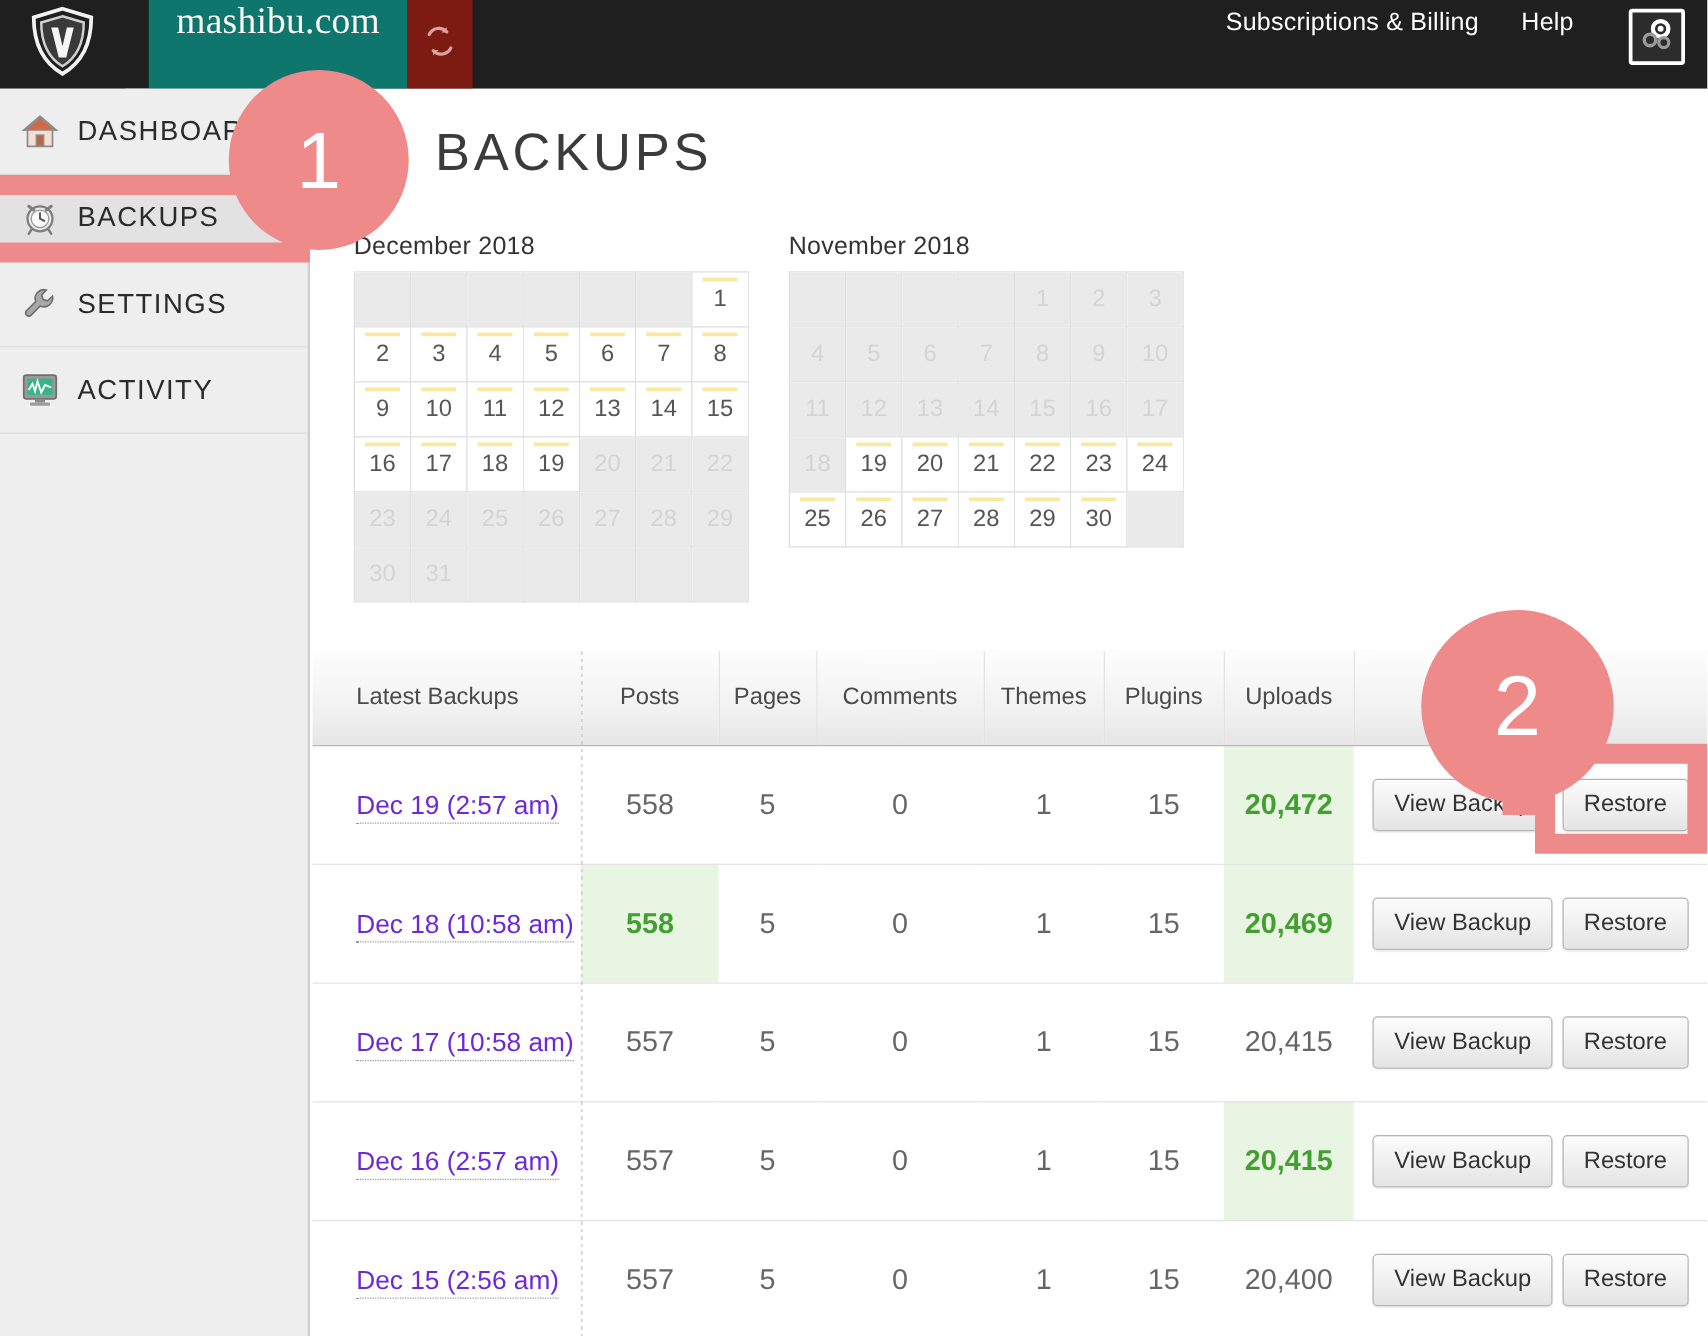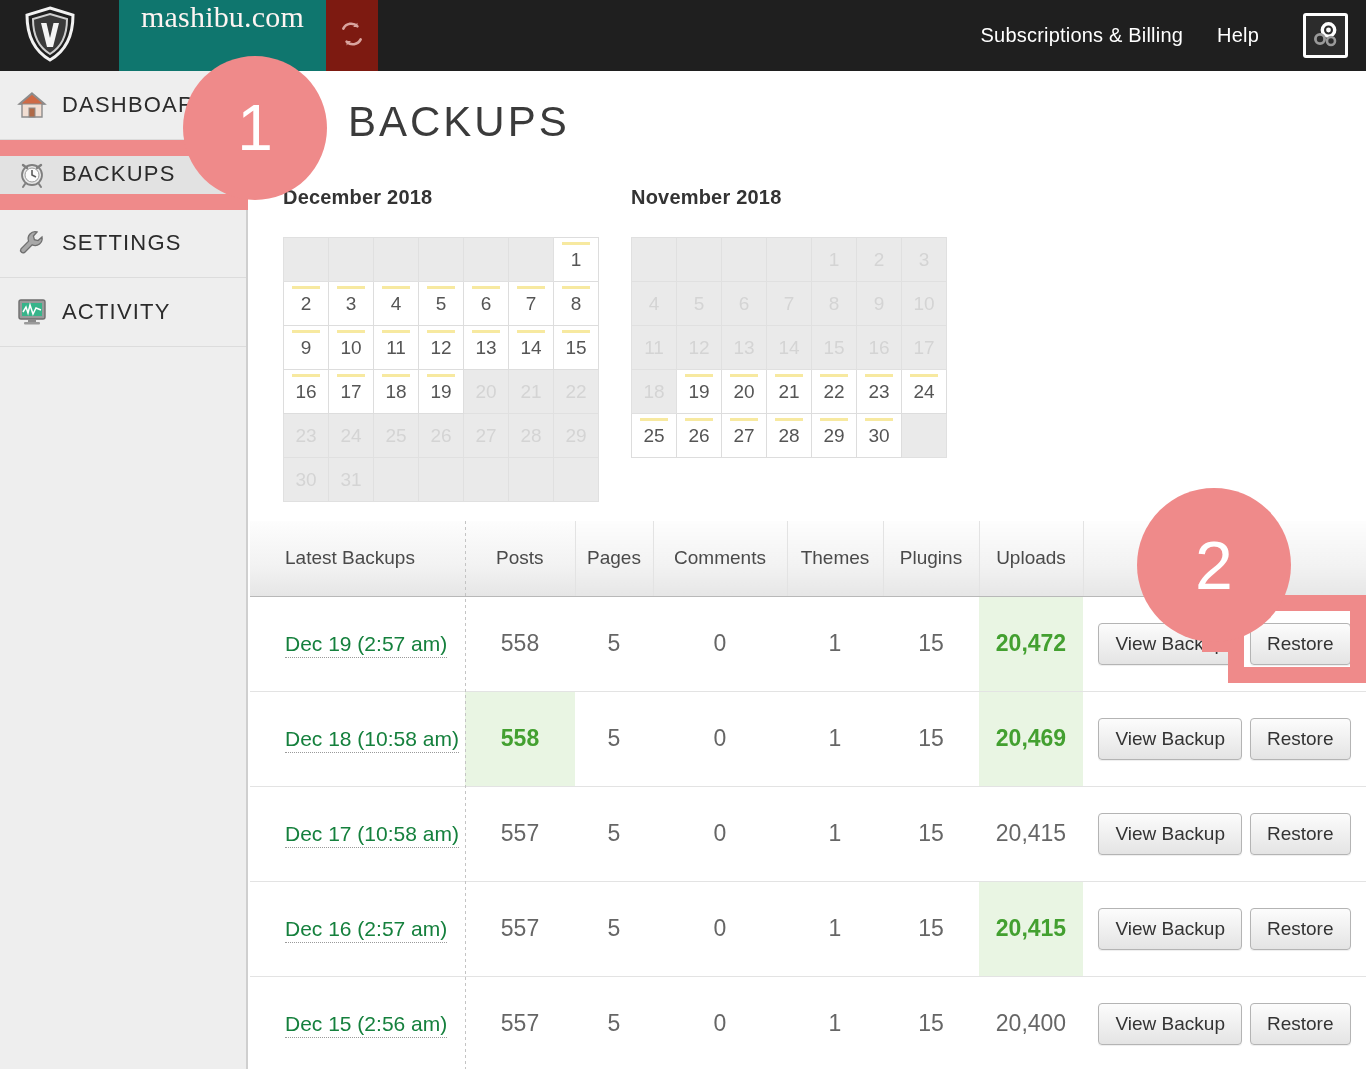--- a/index.html
+++ b/index.html
@@ -30,21 +30,21 @@
   .site-name {
     font-family: "Liberation Serif", serif;
     font-size: 30px; color: #fdf4f2; letter-spacing: 0.2px; font-weight: 400;
   }
   .refresh-block {
     width: 52px; height: 71px; background: #7d1a11;
     display: flex; align-items: center; justify-content: center;
   }
   .topbar-spacer { flex: 1 1 auto; height: 71px; }
   .topnav {
-    display: flex; align-items: center; gap: 34px; padding-right: 18px; height: 58px;
+    display: flex; gap: 34px; padding-right: 18px; height: 58px;
   }
   .topnav a {
     color: #ffffff; text-decoration: none; font-size: 20px; letter-spacing: .2px;
   }
   .gear-box {
     width: 45px; height: 45px; border: 3px solid #ffffff; border-radius: 3px;
     background: #2c2c2c; display: flex; align-items: center; justify-content: center;
     margin-left: 10px;
   }
 
@@ -76,21 +76,21 @@
     background: #ffffff;
   }
   .page-title {
     position: absolute; left: 98px; top: 27px;
     font-size: 42px; letter-spacing: 3px; color: #3b3b3b; font-weight: 300;
   }
 
   
   .cal { position: absolute; }
   .cal-title {
-    font-size: 20px; color: #333; font-weight: 700; margin-bottom: 28px;
+    font-size: 20px; color: #333; font-weight: 400; margin-bottom: 8px;
     letter-spacing: .2px;
   }
   table.cal-grid { border-collapse: collapse; }
   table.cal-grid td {
     width: 45px; height: 44px;
     border: 1px solid #dddddd;
     text-align: center; vertical-align: middle;
     font-size: 19px; color: #555555;
     background: #ffffff; position: relative;
     padding: 0;
@@ -115,21 +115,21 @@
   table.bk th.c-date { text-align: left; padding-left: 35px; border-right: none; }
   table.bk th.c-act { border-right: none; }
   table.bk td {
     height: 95px; border-bottom: 1px solid #e3e3e3;
     font-size: 23px; color: #666666; text-align: center; padding: 0;
     background: #ffffff;
   }
   table.bk td.c-date { text-align: left; padding-left: 35px; }
   table.bk td.hl { background: #e9f5e3; color: #43a030; font-weight: bold; }
   .bk-date-link {
-    font-size: 21px; color: #15803d; text-decoration: none;
+    font-size: 21px; color: #6d28d9; text-decoration: none;
     border-bottom: 1px dotted #9a9a9a; padding-bottom: 2px;
   }
   .dotline {
     position: absolute; left: 215px; top: 0; width: 1px; height: 619px;
     background: repeating-linear-gradient(to bottom,#c4c4c4 0 3px,transparent 3px 6px);
     z-index: 3;
   }
   .btn {
     display: inline-block; min-width: 60px; height: 42px; line-height: 40px;
     padding: 0 16px; margin: 0 4px;

